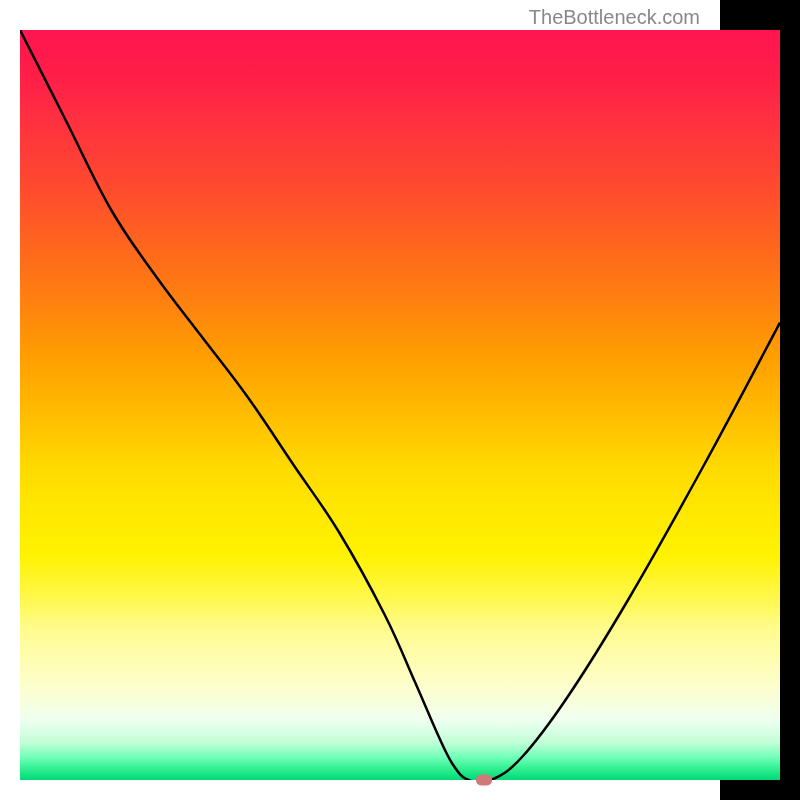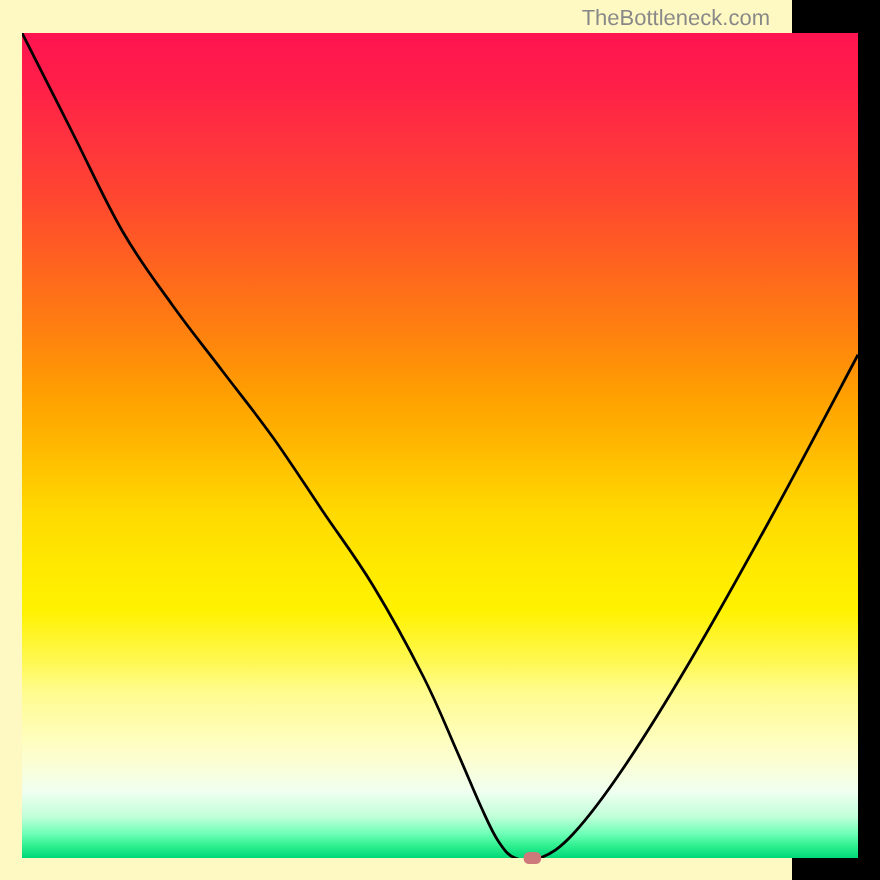--- a/index.html
+++ b/index.html
@@ -8,21 +8,21 @@
     background: #000;
     width: 800px;
     height: 800px;
     overflow: hidden;
     font-family: Arial, sans-serif;
   }
   .container {
     position: relative;
     width: 720px;
     height: 800px;
-    background: #fef9c3;
+    background: #ffffff;
   }
   .watermark {
     position: absolute;
     top: 6px;
     right: 20px;
     color: #888;
     font-size: 20px;
     font-weight: 500;
     z-index: 10;
   }

